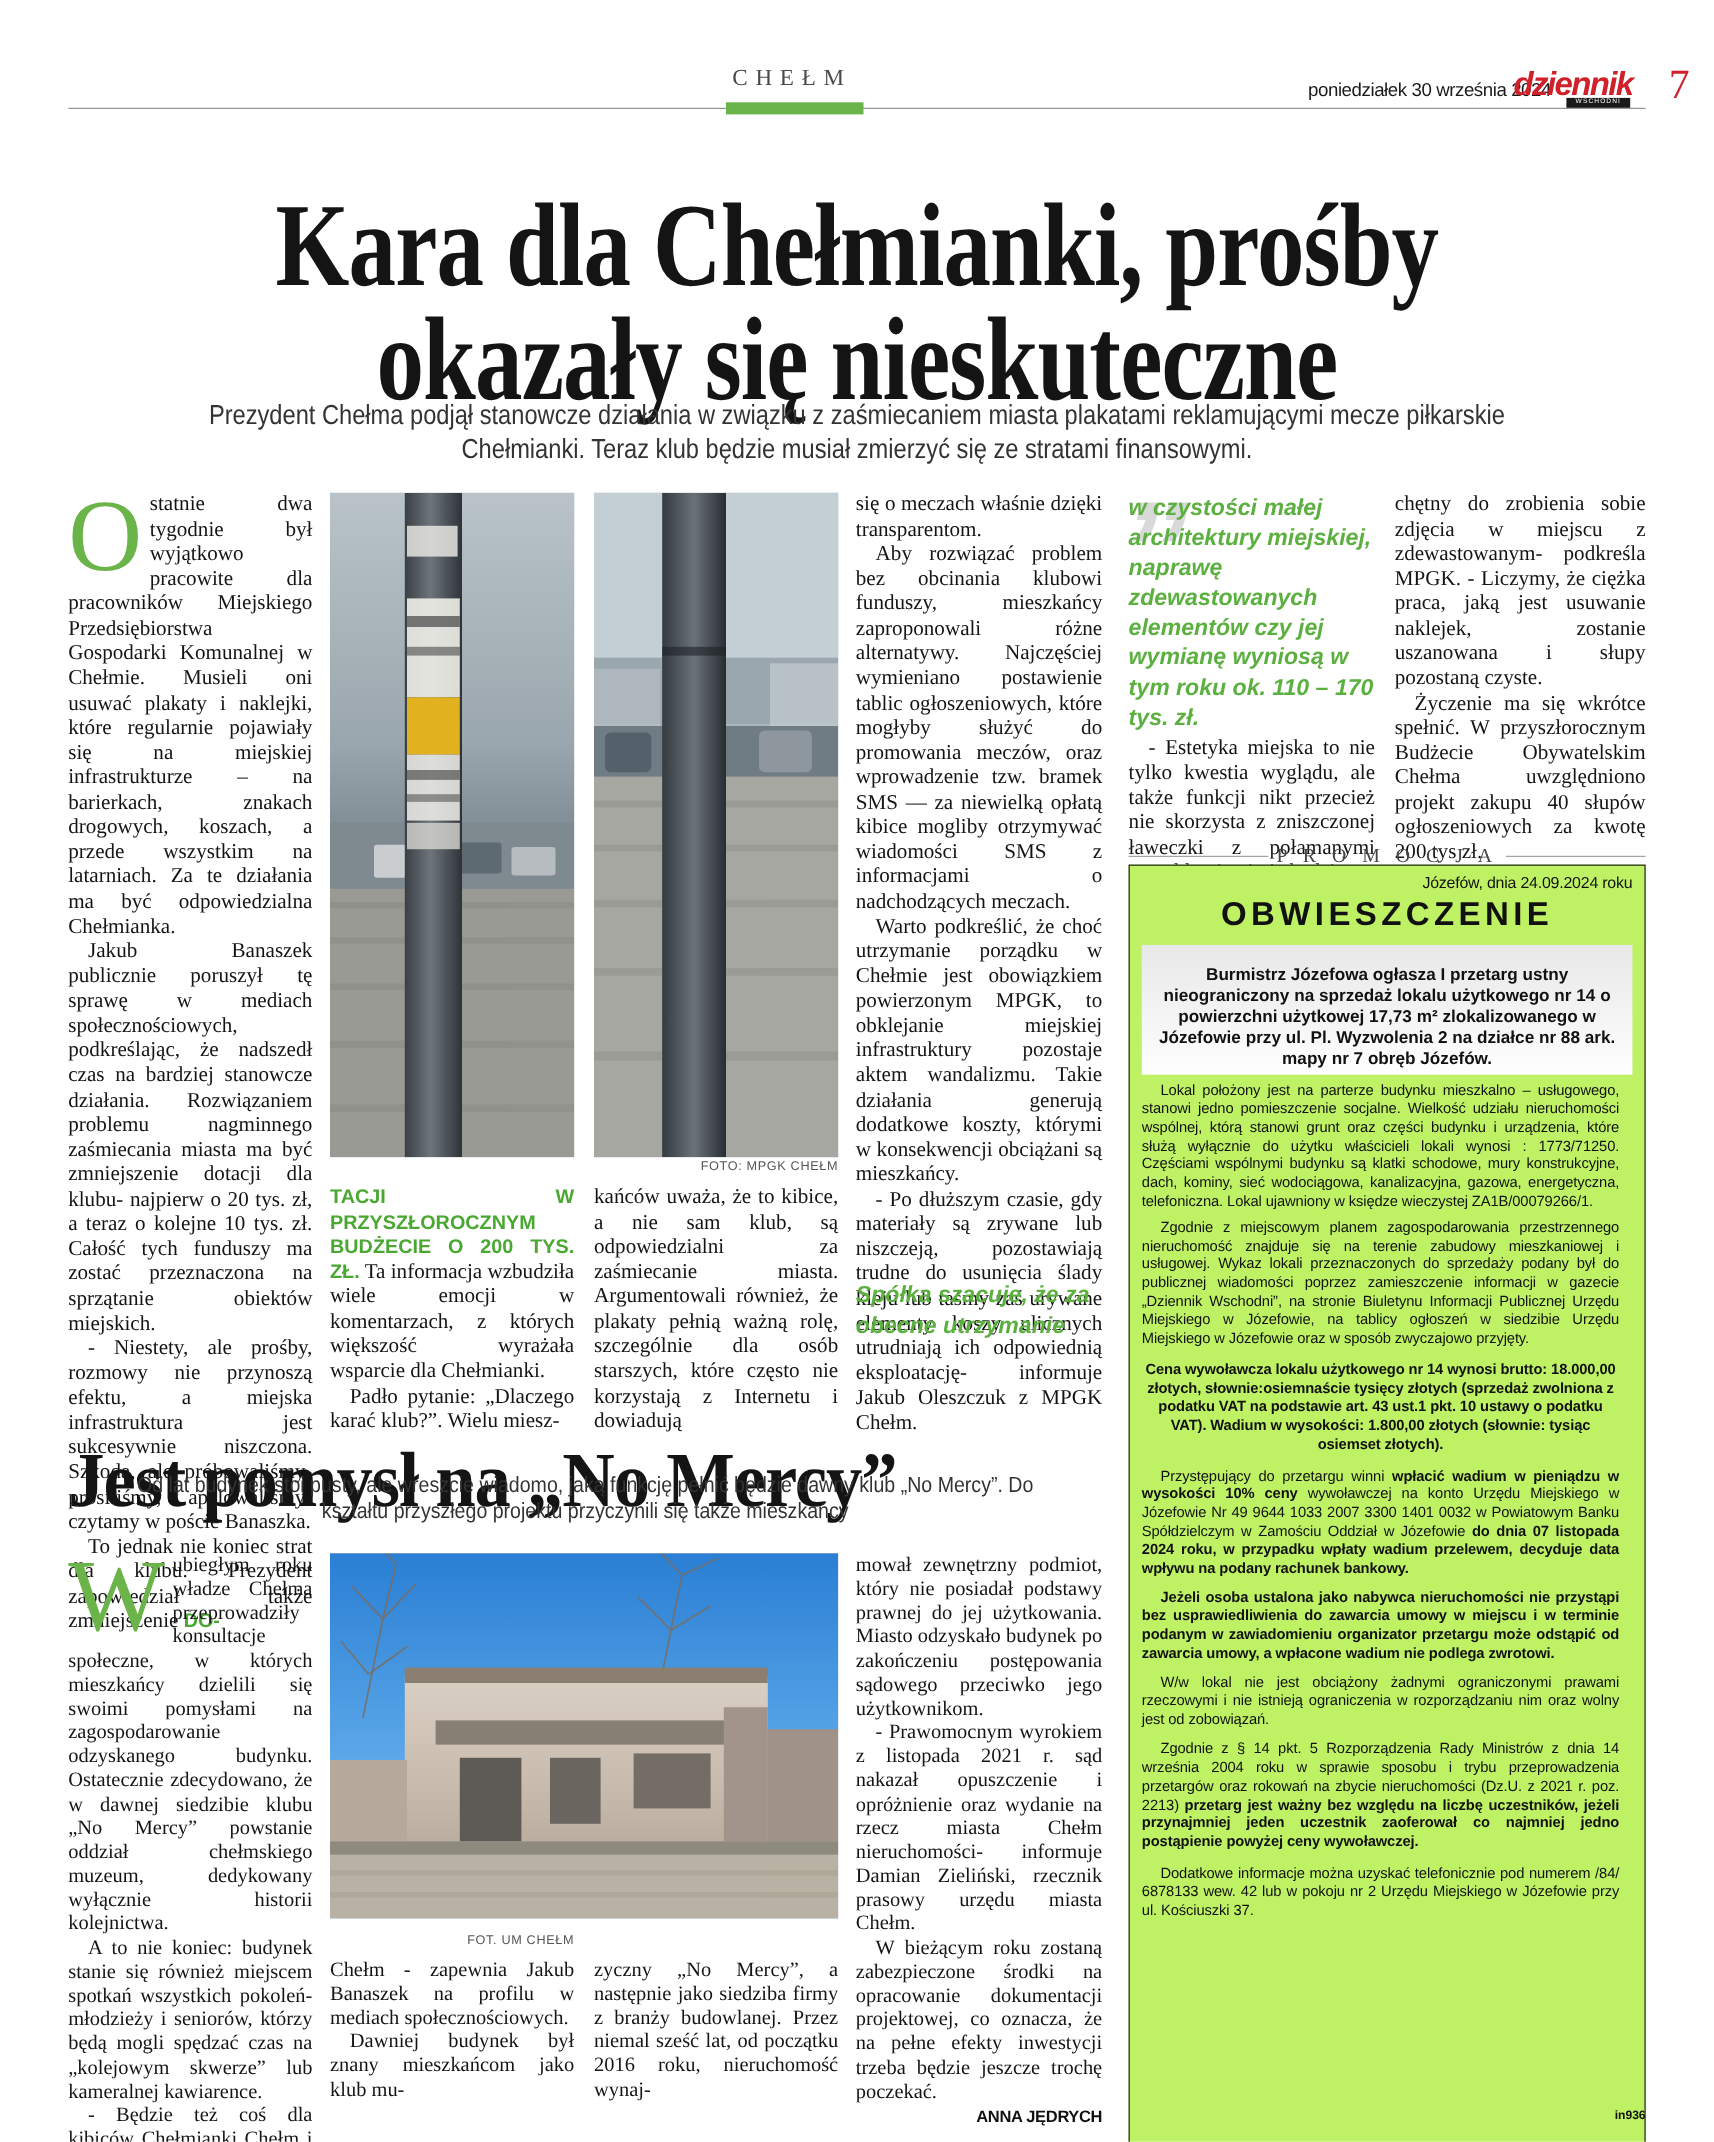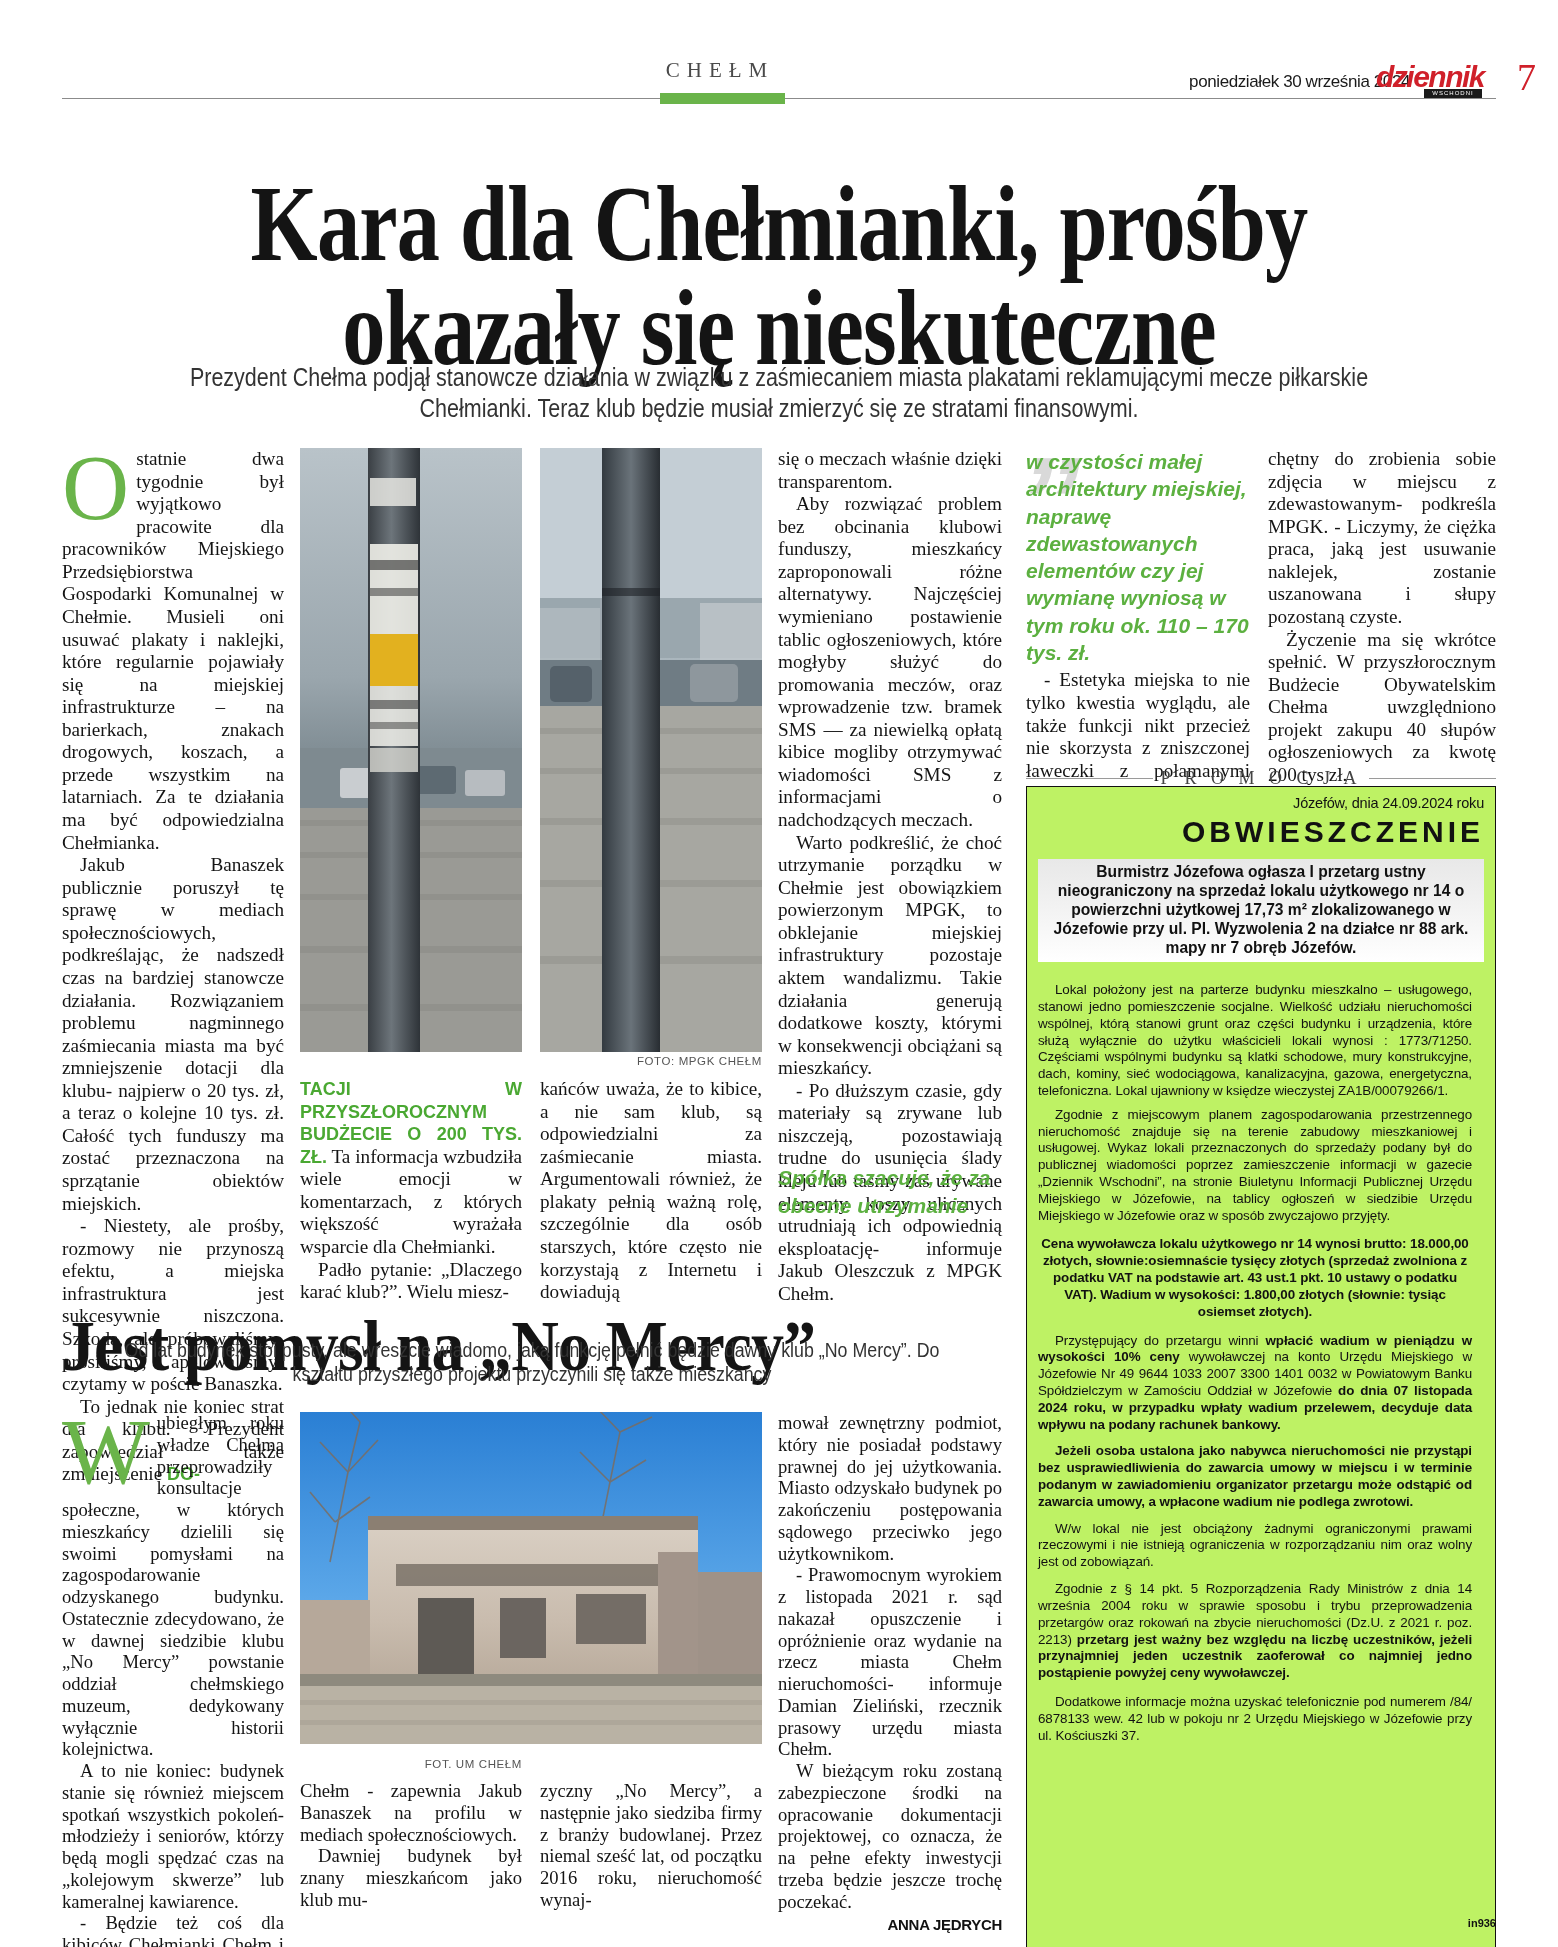--- a/index.html
+++ b/index.html
@@ -170,28 +170,28 @@
     border:1.5px solid #111; background:#bef264;
     padding:8px 11px 6px 11px;
     font-family:"Liberation Sans", sans-serif;
     color:#111;
     overflow:hidden;
   }
   .ad-date {
     text-align:right; font-size:14.5px; margin-bottom:4px; letter-spacing:-0.2px;
   }
   .ad-title {
-    text-align:right; font-weight:bold; font-size:30px;
+    text-align:center; font-weight:bold; font-size:30px;
     letter-spacing:4px; margin:4px 0 10px 0;
   }
   .ad-headblock {
     text-align:center; font-weight:bold; font-size:15.6px;
-    line-height:1.22; margin-bottom:20px;
+    line-height:1.22; margin-bottom:6px;
     background: linear-gradient(to bottom, #e8e8e8 0%, #f4f4f4 55%, #ffffff 100%);
-    padding:3px 2px 5px 2px;
+    padding:18px 2px 5px 2px;
   }
   .ad-p {
     font-size:13.4px; line-height:1.255; text-align:justify;
     margin:0 12px 7px 0; text-indent:17px; letter-spacing:-0.1px;
   }
   .ad-p.center { text-align:center; text-indent:0; font-weight:bold; }
   .ad-p b { font-weight:bold; }
   .adcode-wrap {
     position:absolute; left:1026px; top:1917px; width:470px;
     text-align:right;

